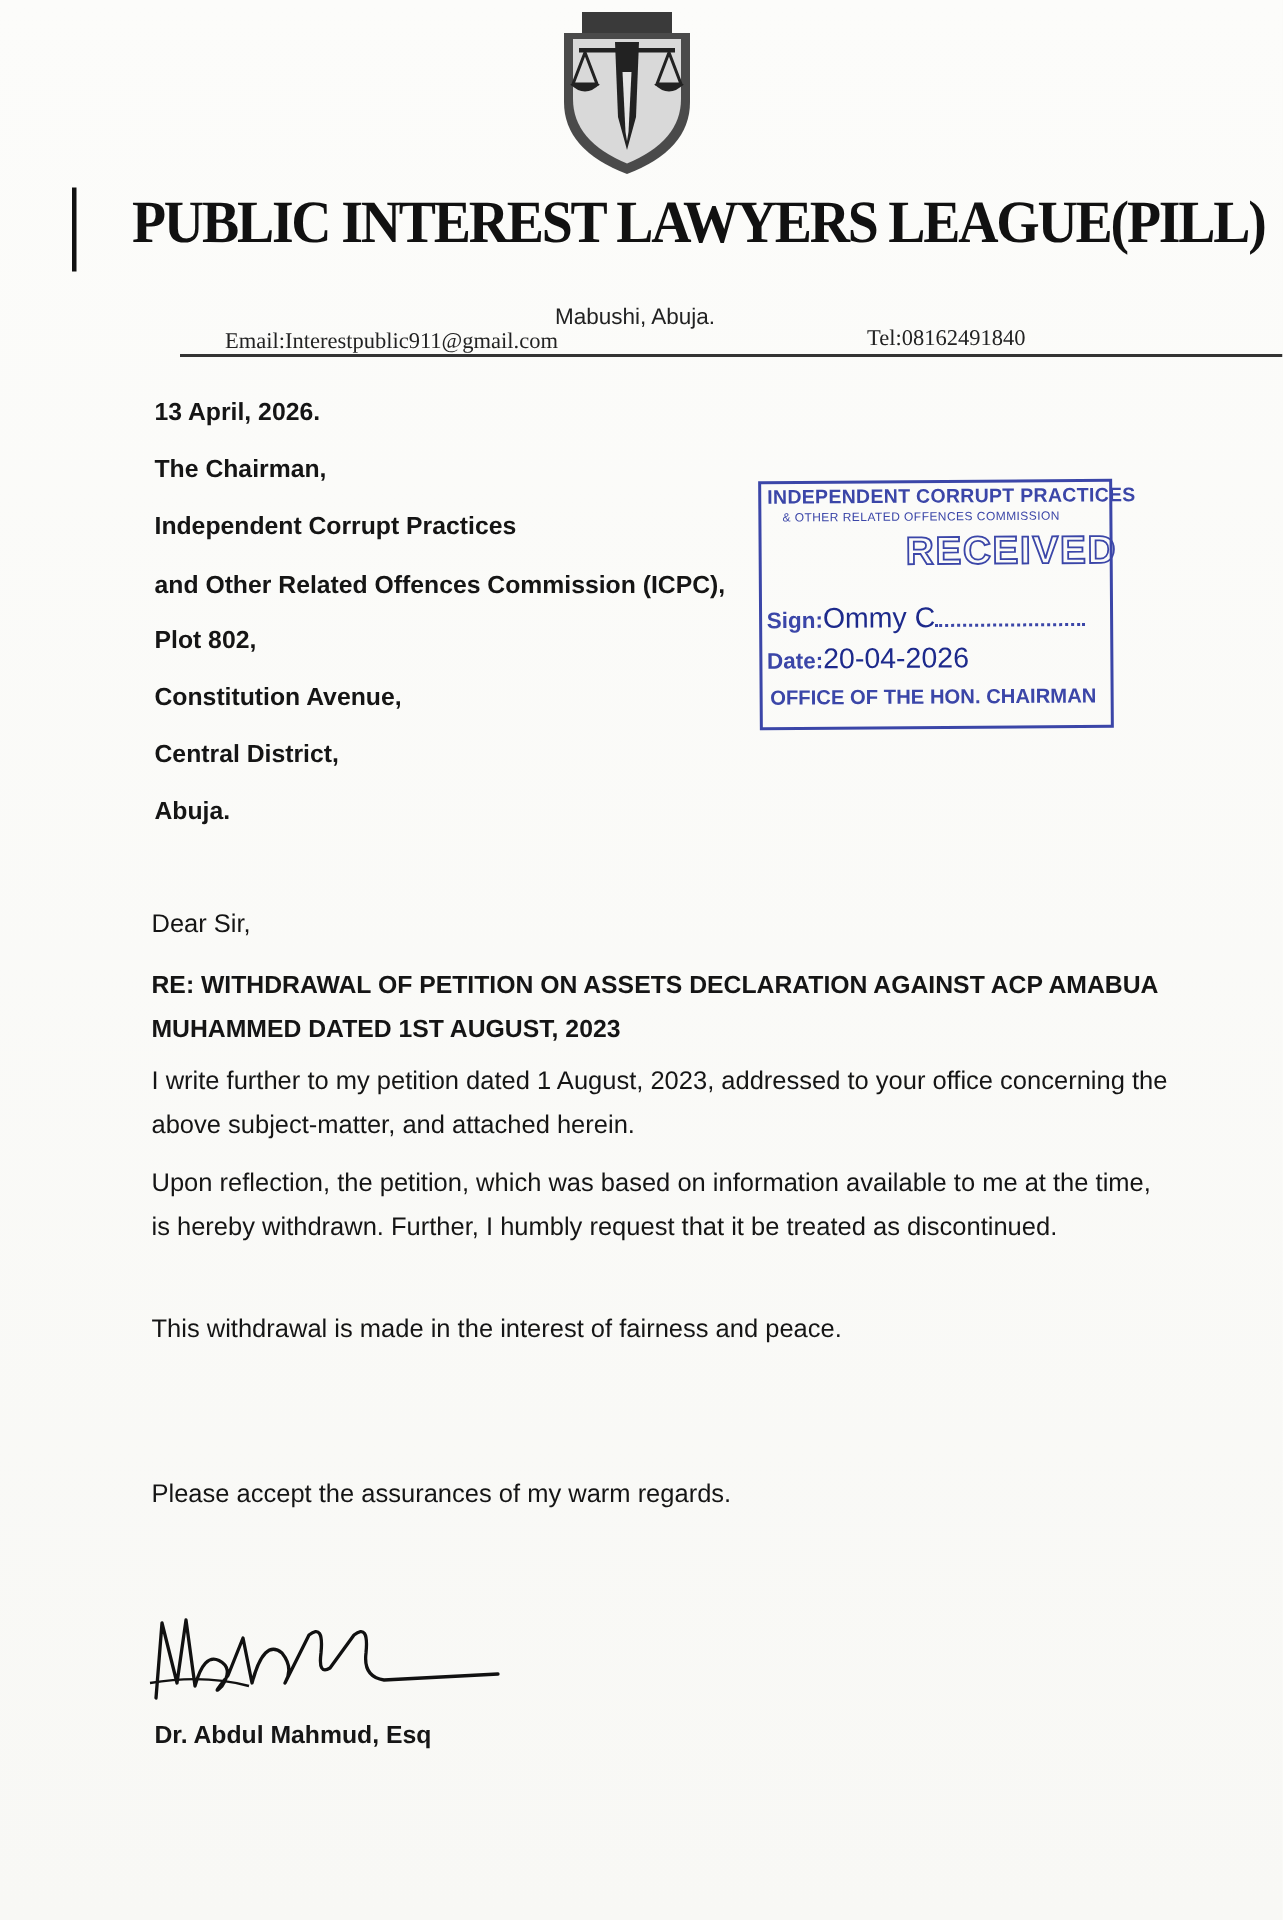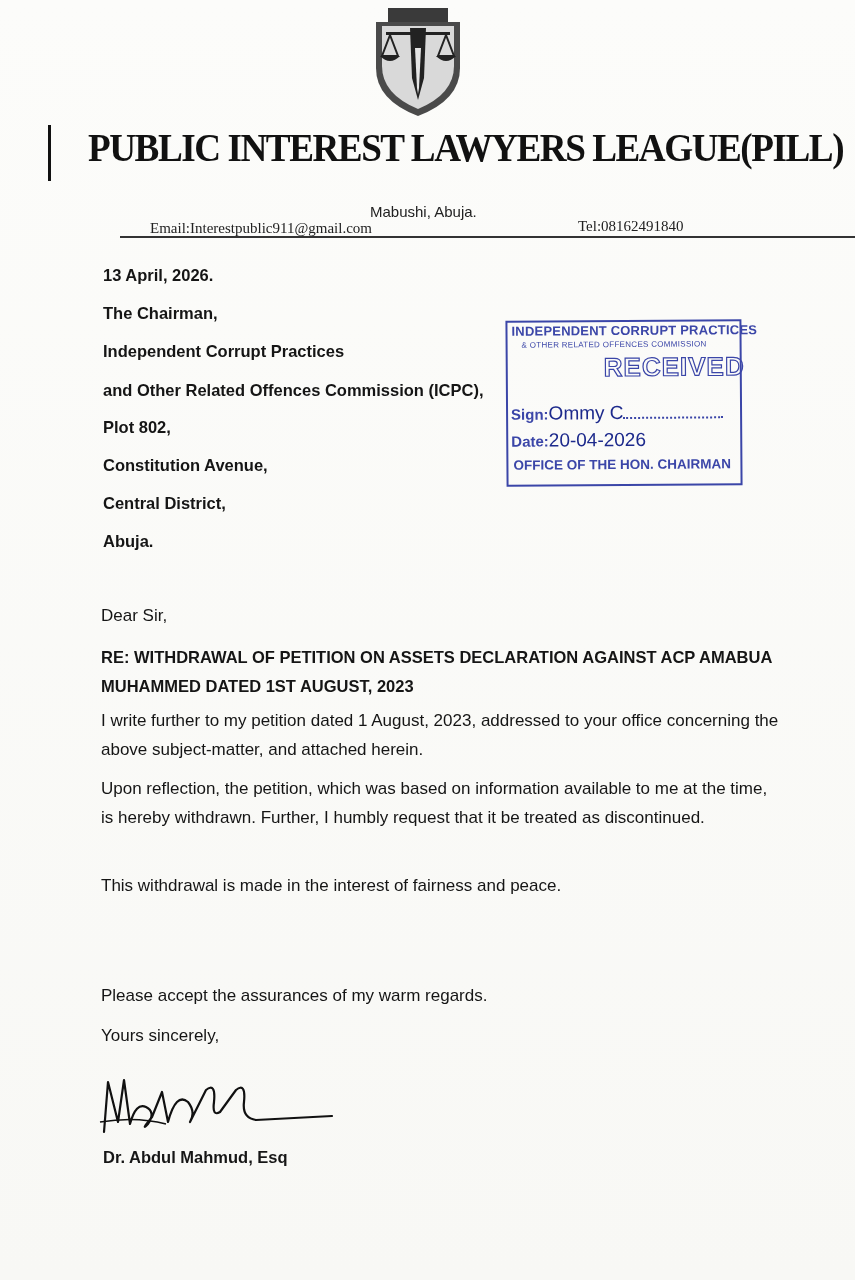--- a/index.html
+++ b/index.html
@@ -96,20 +96,19 @@
     <div class="office">OFFICE OF THE HON. CHAIRMAN</div>
   </div>
 
   <div class="para" style="top:601px">Dear Sir,</div>
   <div class="subject">RE: WITHDRAWAL OF PETITION ON ASSETS DECLARATION AGAINST ACP AMABUA MUHAMMED DATED 1ST AUGUST, 2023</div>
 
   <div class="para" style="top:706px">I write further to my petition dated 1 August, 2023, addressed to your office concerning the above subject-matter, and attached herein.</div>
   <div class="para" style="top:774px">Upon reflection, the petition, which was based on information available to me at the time, is hereby withdrawn. Further, I humbly request that it be treated as discontinued.</div>
   <div class="para" style="top:871px">This withdrawal is made in the interest of fairness and peace.</div>
   <div class="para" style="top:981px">Please accept the assurances of my warm regards.</div>
-  <div class="para" style="top:1021px">Yours sincerely,</div>
 
   <svg class="sig" viewBox="0 0 240 90">
     <path d="M8 70 L12 20 L22 60 L28 18 L34 62 Q40 40 50 45 Q60 50 52 62 Q44 70 56 55 L66 30 L72 60 Q80 30 92 40 Q100 50 94 60 L110 28 Q120 20 118 40 Q116 55 124 50 L140 28 Q150 20 148 40 Q146 56 160 58 L236 54" fill="none" stroke="#111" stroke-width="2.2" stroke-linecap="round" stroke-linejoin="round"></path>
     <path d="M4 60 Q40 54 70 62" fill="none" stroke="#111" stroke-width="1.6"></path>
   </svg>
   <div class="signer">Dr. Abdul Mahmud, Esq</div>
 </div>
 
 </body></html>

